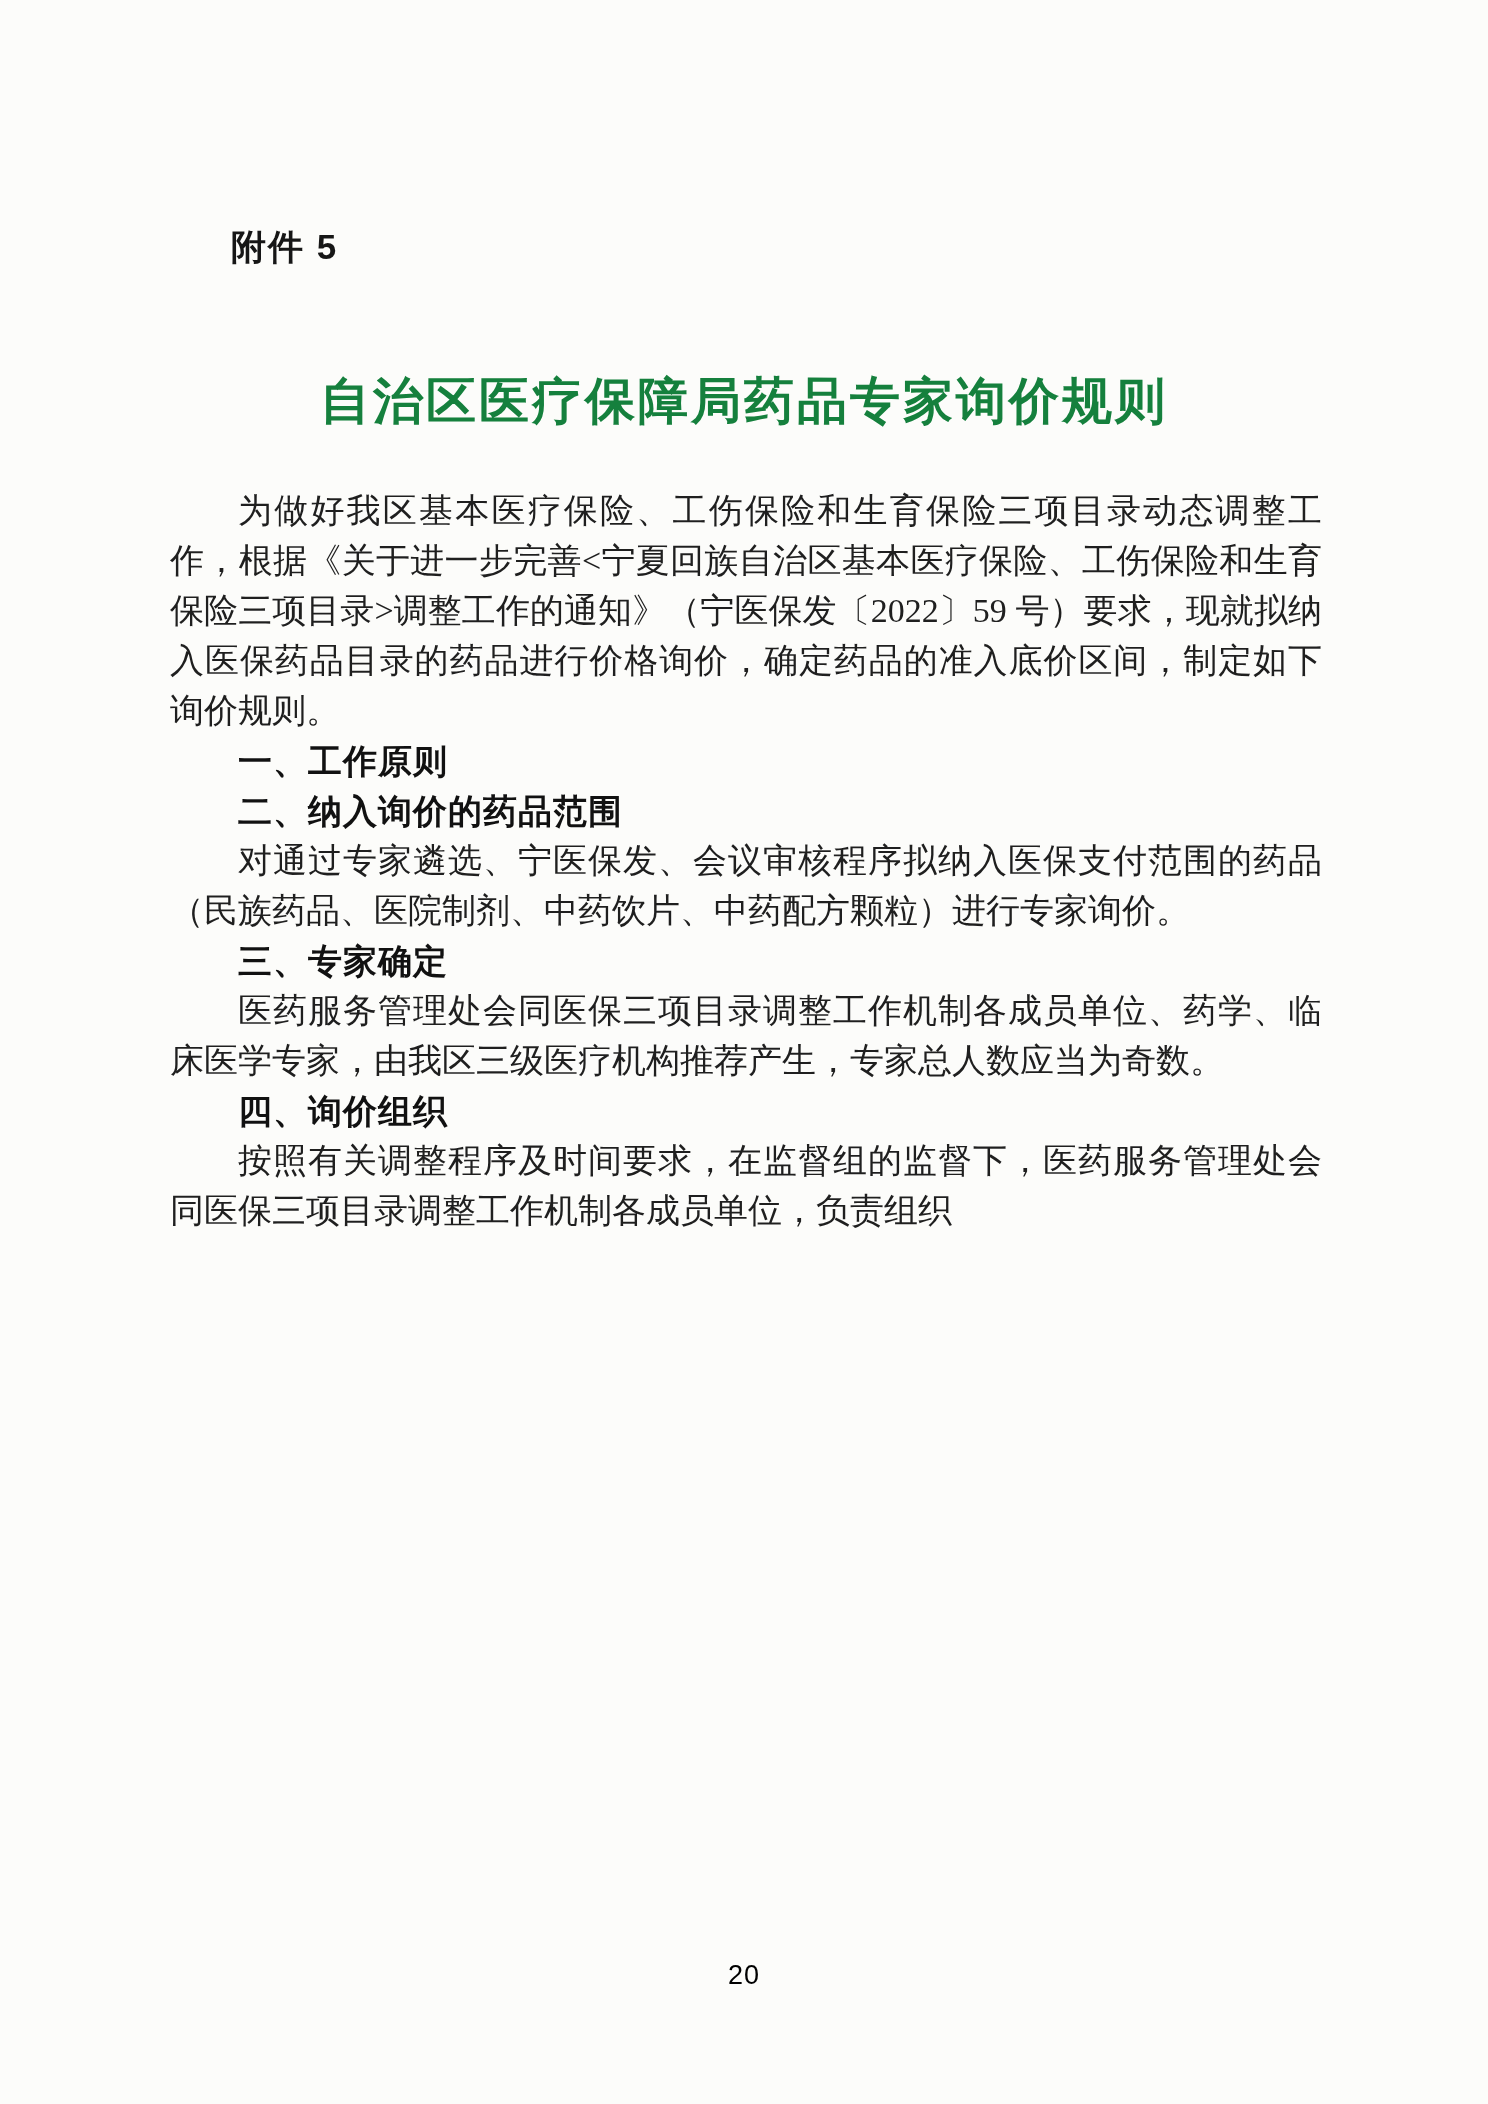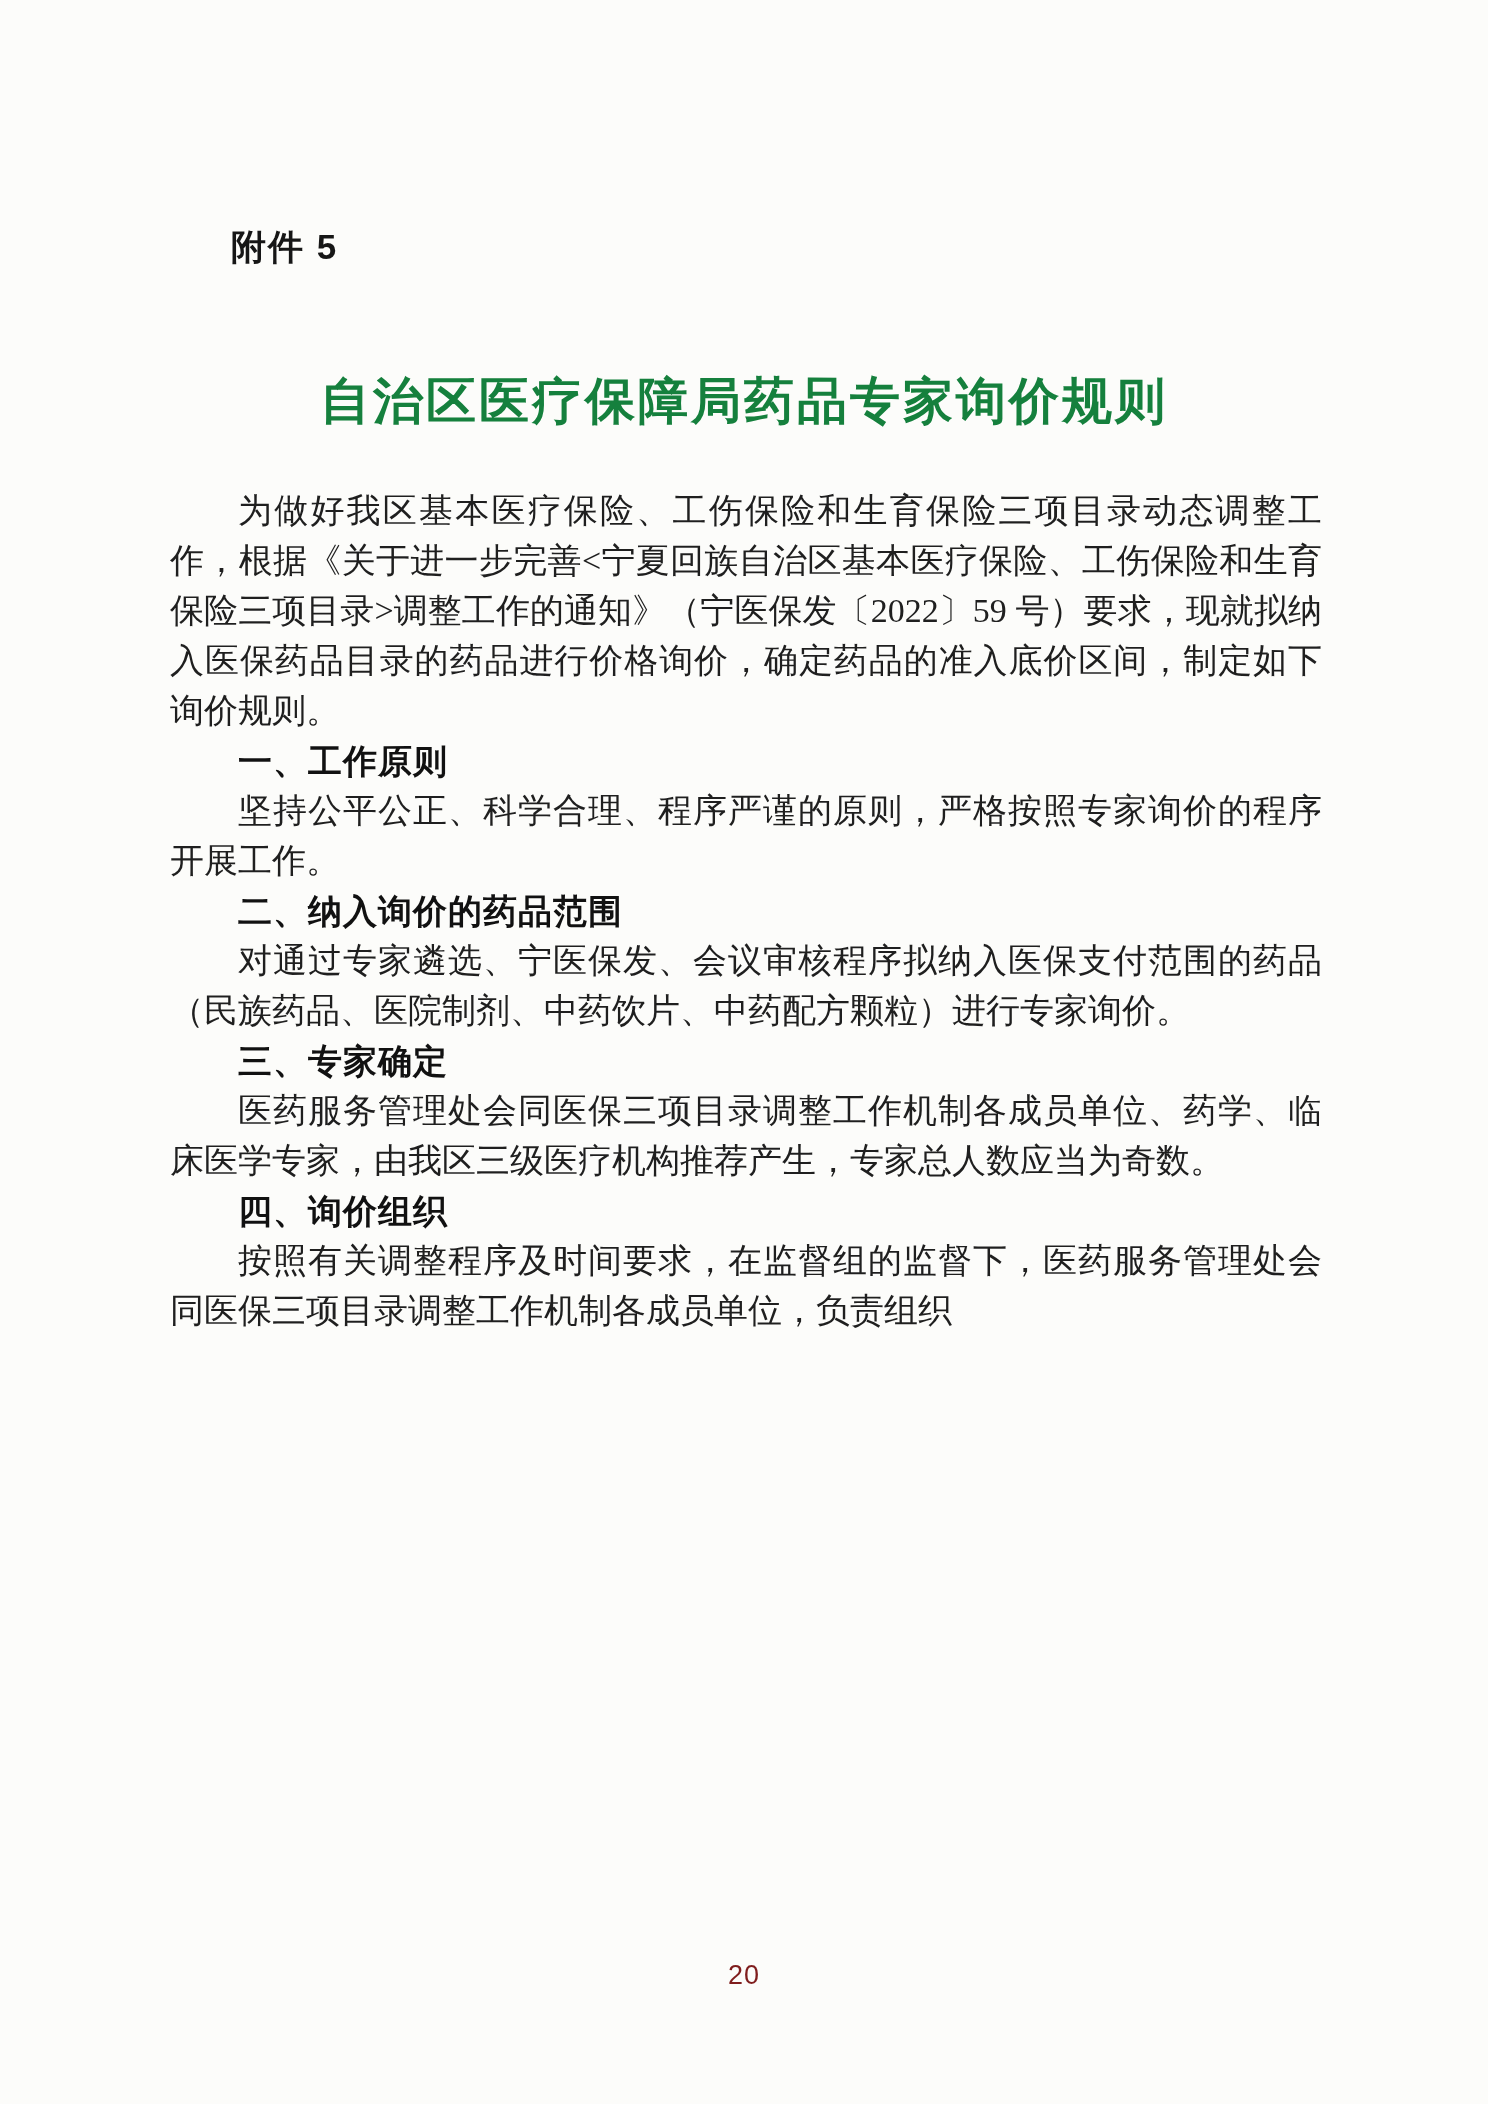--- a/index.html
+++ b/index.html
@@ -61,37 +61,36 @@
     letter-spacing: 1px;
   }
   .page-number {
     position: absolute;
     top: 1960px;
     left: 0;
     width: 100%;
     text-align: center;
     font-family: "Liberation Sans", sans-serif;
     font-size: 27px;
-    color: #7f1d1d;
+    color: #000000;
     letter-spacing: 1px;
   }
 </style>
 </head>
 <body>
 
 <div class="page">
 
   <div class="attachment-label">附件 5</div>
 
   <div class="doc-title">自治区医疗保障局药品专家询价规则</div>
 
   <div class="doc-body" id="doc-body">
       <p class="body-paragraph">为做好我区基本医疗保险、工伤保险和生育保险三项目录动态调整工作，根据《关于进一步完善&lt;宁夏回族自治区基本医疗保险、工伤保险和生育保险三项目录&gt;调整工作的通知》（宁医保发〔2022〕59 号）要求，现就拟纳入医保药品目录的药品进行价格询价，确定药品的准入底价区间，制定如下询价规则。</p>
       <p class="section-heading">一、工作原则</p>
-      <p class="body-paragraph">坚持公平公正、科学合理、程序严谨的原则，严格按照专家询价的程序开展工作。</p>
       <p class="section-heading">二、纳入询价的药品范围</p>
       <p class="body-paragraph">对通过专家遴选、宁医保发、会议审核程序拟纳入医保支付范围的药品（民族药品、医院制剂、中药饮片、中药配方颗粒）进行专家询价。</p>
       <p class="section-heading">三、专家确定</p>
       <p class="body-paragraph">医药服务管理处会同医保三项目录调整工作机制各成员单位、药学、临床医学专家，由我区三级医疗机构推荐产生，专家总人数应当为奇数。</p>
       <p class="section-heading">四、询价组织</p>
       <p class="body-paragraph">按照有关调整程序及时间要求，在监督组的监督下，医药服务管理处会同医保三项目录调整工作机制各成员单位，负责组织</p>
     </div>
 
   <div class="page-number">20</div>
 

